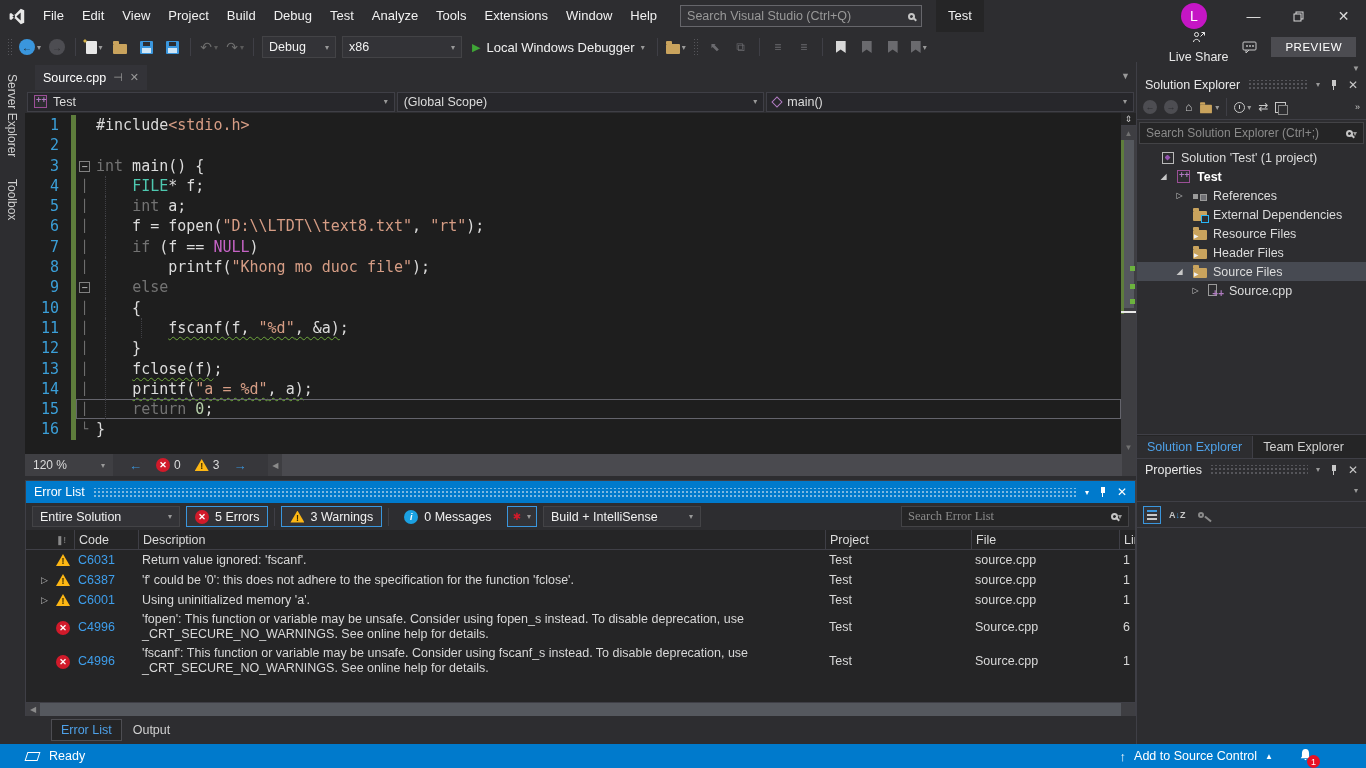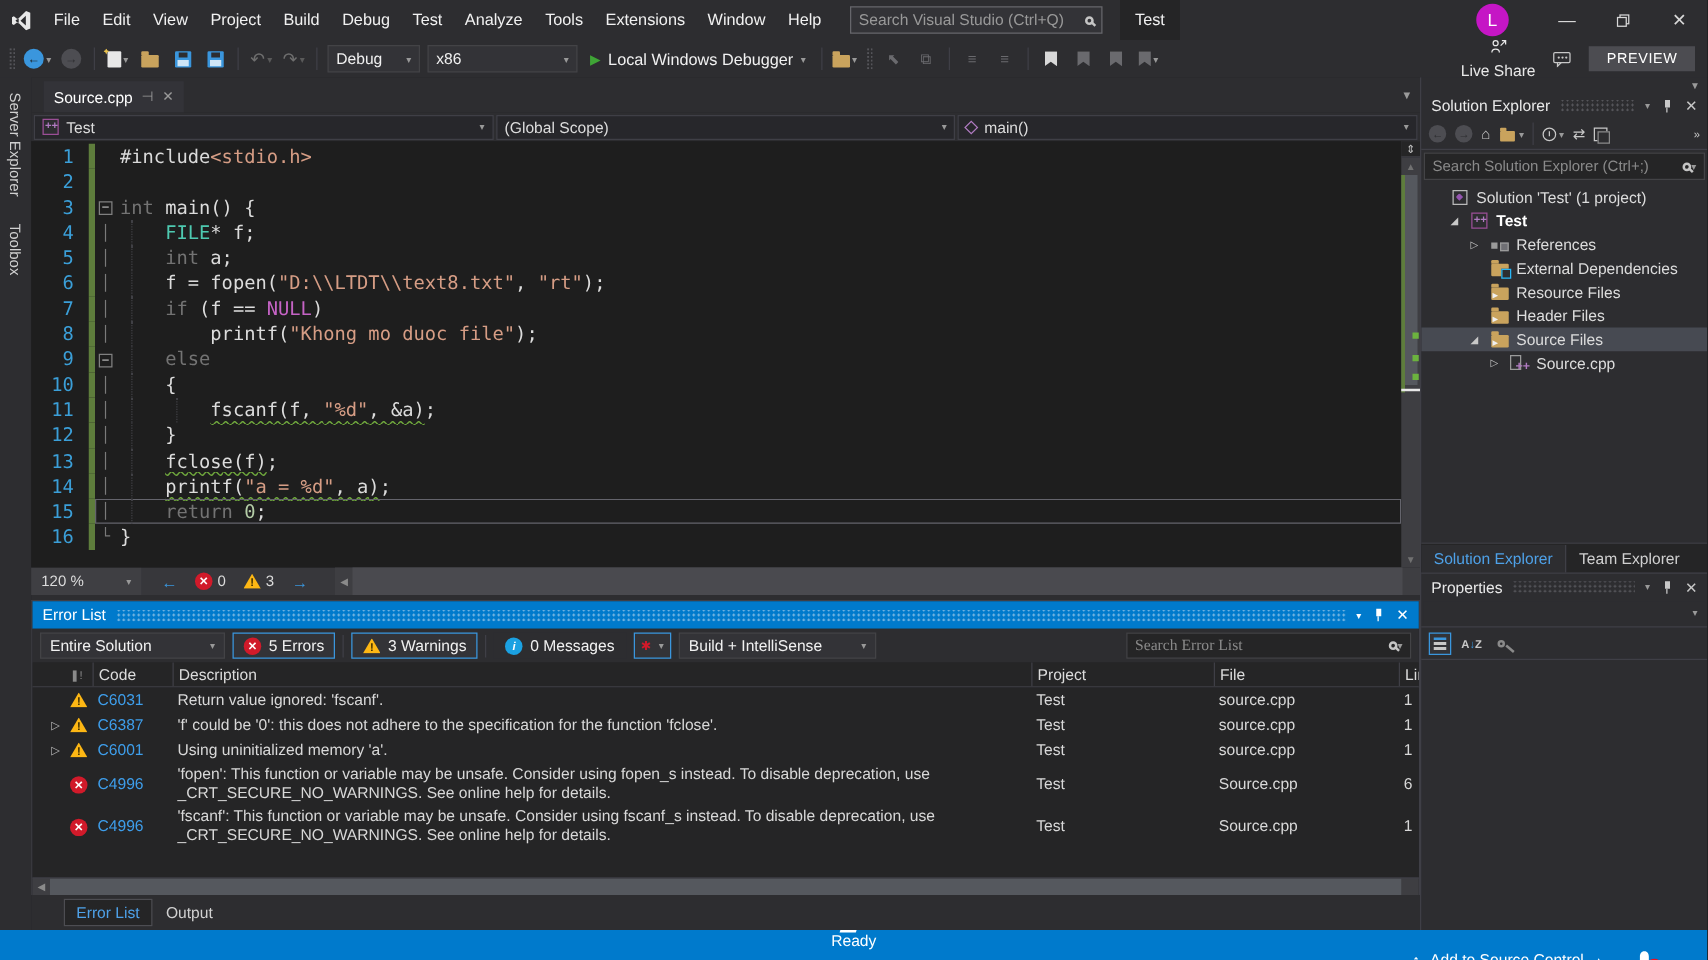--- a/index.html
+++ b/index.html
@@ -7,21 +7,21 @@
   .vs {
     position:relative; width:1366px; height:768px; overflow:hidden;
     background:#2d2d30; color:#f1f1f1;
     font-family:"Liberation Sans", sans-serif; font-size:13px;
     user-select:none;
   }
   
   .titlebar { height:32px; display:flex; align-items:center; background:#2d2d30; }
   .vslogo { width:34px; display:flex; justify-content:center; align-items:center; }
   .menu-item { padding:0 9px; height:32px; line-height:32px; color:#f1f1f1; cursor:default; }
-  .qsearch { width:202px; height:22px; margin-left:14px; background:#333337; border:1px solid #66666b;
+  .qsearch { width:242px; height:22px; margin-left:14px; background:#333337; border:1px solid #66666b;
     display:flex; align-items:center; padding:0 6px; color:#999; }
   .qsearch .ph { flex:1; font-size:12.5px; }
   .right-menu { padding:0 12px; height:32px; line-height:32px; background:#252526; margin-left:14px; }
   .tb-right { margin-left:auto; display:flex; align-items:center; height:32px; }
   .avatar { width:26px; height:26px; border-radius:50%; background:#c516c5; color:#fff;
     display:flex; align-items:center; justify-content:center; font-size:14px; margin-right:24px; }
   .wbtn { width:45px; height:32px; display:flex; align-items:center; justify-content:center; color:#d8d8d8; font-size:14px; }
   
   .toolbar { height:30px; display:flex; align-items:center; background:#2d2d30; padding-left:4px; gap:2px; }
   .grip { width:5px; height:18px; margin:0 3px;
@@ -181,21 +181,21 @@
   .props-combo { height:19px; margin:1px 2px; background:#2d2d30; display:flex; align-items:center; justify-content:flex-end; padding:0 6px; color:#9a9a9a; font-size:8px; }
   .props-toolbar { height:27px; display:flex; align-items:center; gap:8px; padding:0 6px; border-top:1px solid #3f3f46; border-bottom:1px solid #3f3f46; }
   .ic-cat { width:18px; height:18px; border:1px solid #3a96dd; background:#333337; display:flex; align-items:center; justify-content:center; }
   .ic-cat::after { content:""; width:10px; height:10px; background:
     linear-gradient(#3a96dd 2px, transparent 2px, transparent 4px, #c8c8c8 4px, #c8c8c8 6px, transparent 6px, transparent 8px, #c8c8c8 8px); }
   .ic-az { color:#c8c8c8; font-size:9px; font-weight:bold; letter-spacing:0; }
   .ic-az .dn { color:#3a96dd; }
   .ic-key { width:6px; height:6px; border:2px solid #8a8a8a; border-radius:50%; position:relative; margin-left:4px; }
   .ic-key::after { content:""; position:absolute; left:4px; top:4px; width:8px; height:2px; background:#8a8a8a; transform:rotate(40deg); }
   
-  .statusbar { position:absolute; left:0; right:0; bottom:0; height:24px; background:#007acc; display:flex; align-items:center; padding:0 16px; color:#fff; font-size:12.5px;flex-direction:column; }
+  .statusbar { position:absolute; left:0; right:0; bottom:0; height:24px; background:#007acc; display:flex; align-items:center; padding:0 26px; color:#fff; font-size:12.5px; }
   .ic-para { width:13px; height:9px; border:1.5px solid #fff; transform:skewX(-18deg); margin-right:10px; }
   .sb-right { margin-left:auto; display:flex; align-items:center; gap:8px; padding-right:28px; }
   .bell { position:relative; margin-left:18px; }
   .badge { position:absolute; right:-8px; bottom:-4px; width:13px; height:13px; border-radius:50%; background:#e81123; color:#fff;
     font-size:9px; display:flex; align-items:center; justify-content:center; }
 </style>
 </head>
 <body>
 
 <div class="vs">

